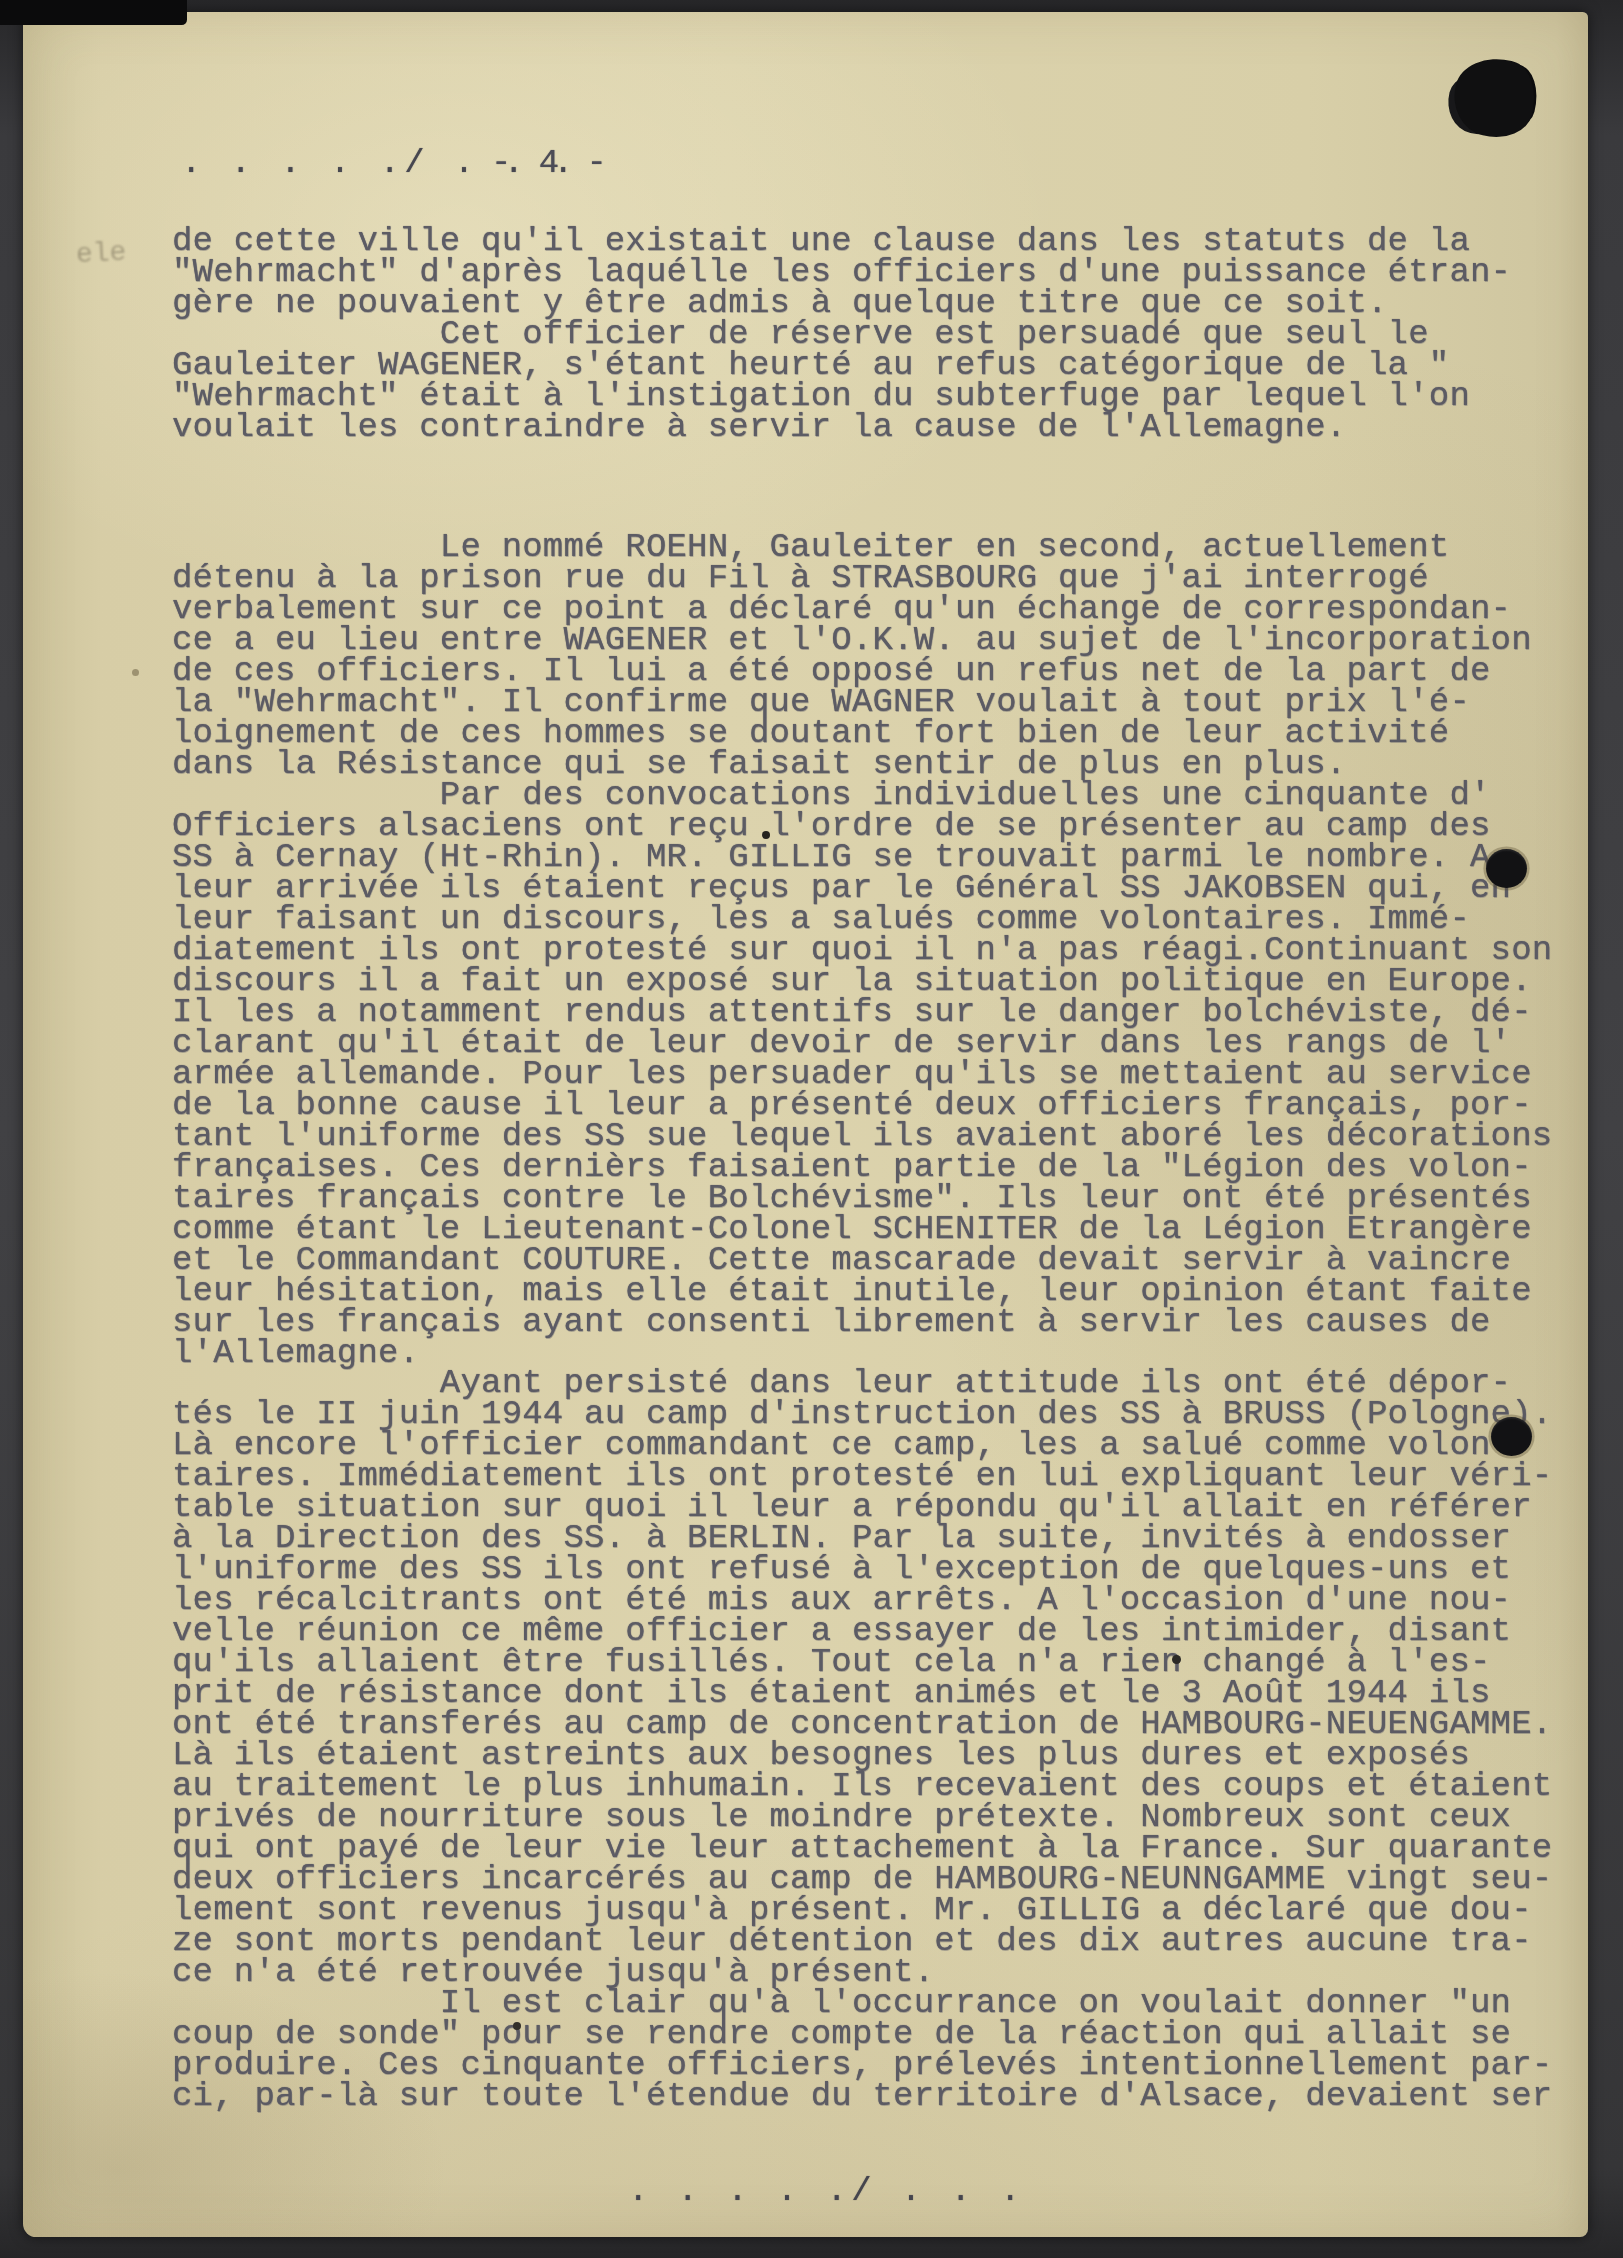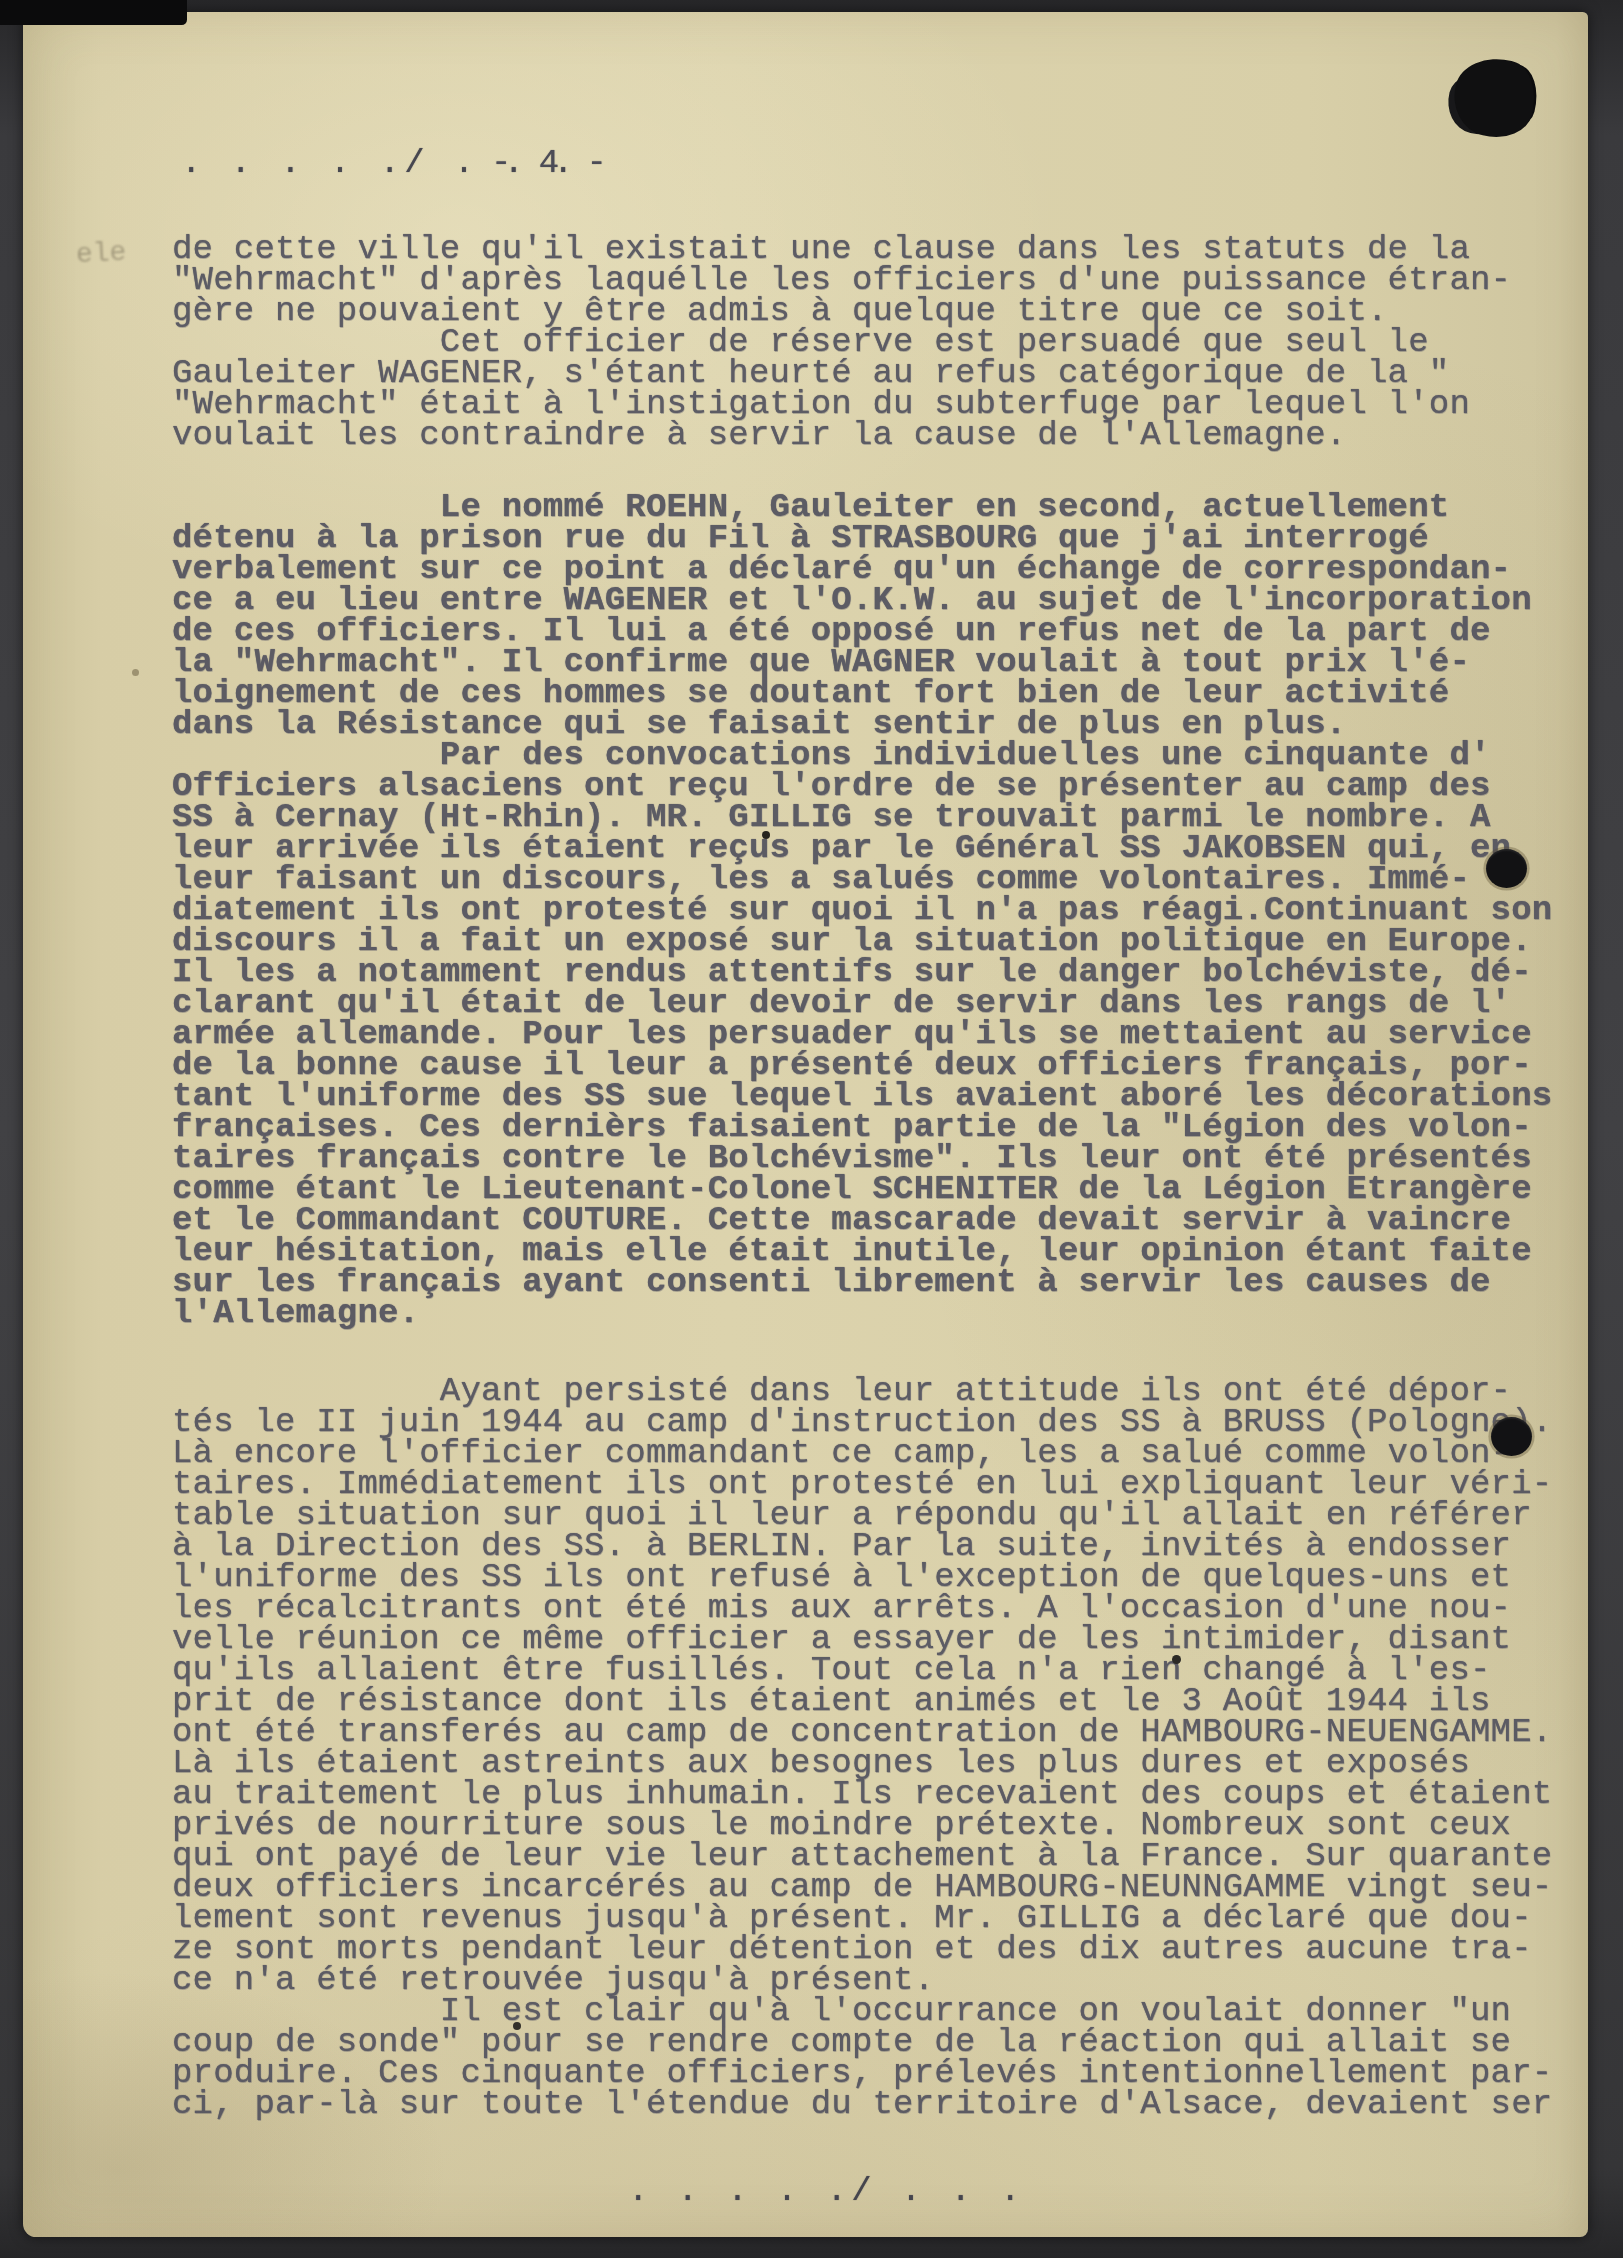--- a/index.html
+++ b/index.html
@@ -33,24 +33,23 @@
         box-shadow:0 0 0 2.6px rgba(90,78,50,0.35), inset 0 1.8px 1.8px rgba(255,255,255,0.08);}
   .hole-1{left:1486px;top:849px;}
   .hole-2{left:1491px;top:1417px;}
   .txt{
     position:absolute;left:172px;z-index:3;
     color:#52525e;
     font-size:34px;line-height:31px;letter-spacing:0.2px;
     white-space:pre;
     text-shadow:0 0 1.1px rgba(82,82,100,0.85), 0.5px 0.5px 0.5px rgba(82,82,100,0.35);
     opacity:0.92;
-    margin-top:8px;
   }
   .p1{top:226px;}
-  .p2{top:484px;font-weight:bold;}
+  .p2{top:532px;}
   .p3{top:1368px;}
   .header-dots{position:absolute;left:181px;top:144px;z-index:3;color:#47474f;
     font-size:34px;letter-spacing:4.4px;white-space:pre;text-shadow:0 0 1.1px rgba(70,70,85,0.8);}
   .page-number{position:absolute;left:491px;top:144px;z-index:3;color:#4c4c56;
     font-size:34px;letter-spacing:3.5px;white-space:pre;text-shadow:0 0 1.1px rgba(70,70,85,0.8);}
   .footer-dots{position:absolute;left:628px;top:2172px;z-index:3;color:#45454d;
     font-size:34px;letter-spacing:4.4px;white-space:pre;text-shadow:0 0 1.1px rgba(70,70,85,0.8);}
   .ghost{
     position:absolute;left:76px;top:238px;z-index:2;color:rgba(100,92,70,0.45);
     font-size:28px;filter:blur(1.1px);transform:rotate(-3deg);

